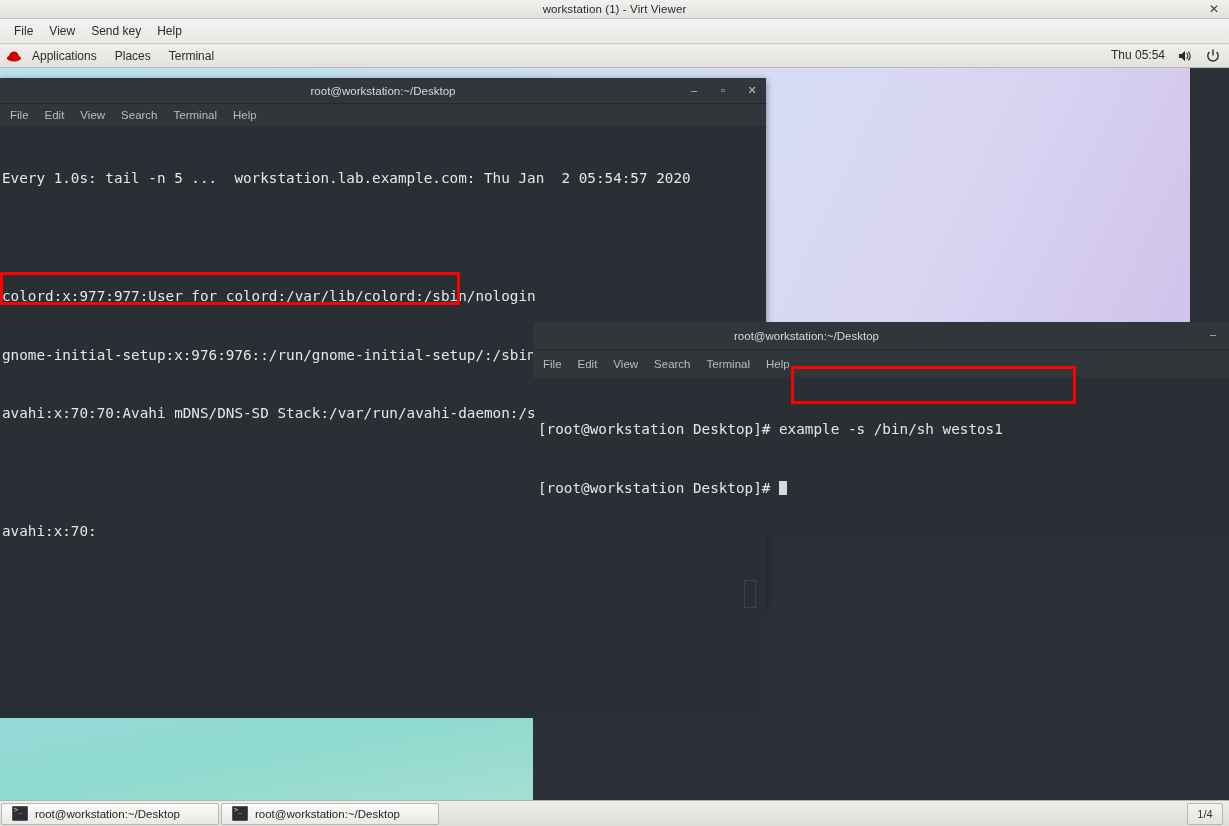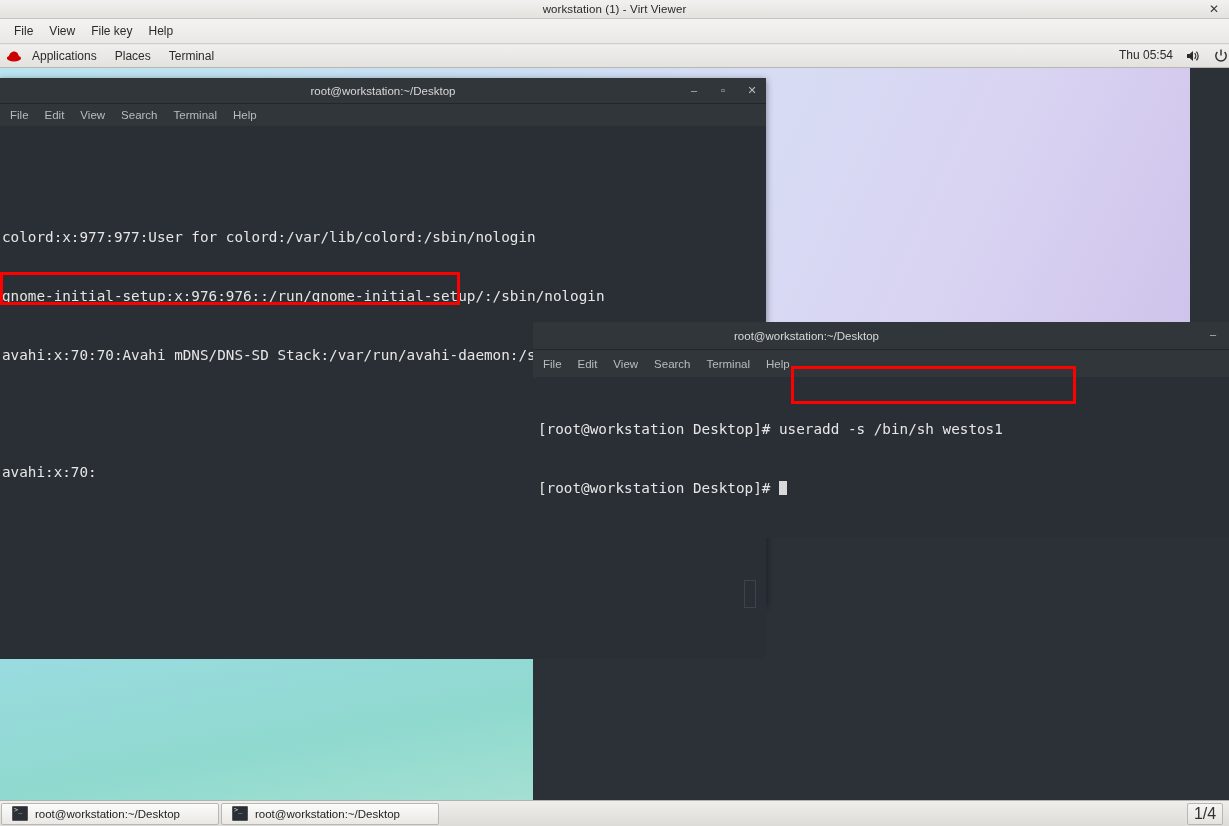--- a/index.html
+++ b/index.html
@@ -35,21 +35,21 @@
   .vv-menubar .mi{
     font-size:12px;color:#2b2b2b;padding:3px 8px;cursor:default;border-radius:2px;
   }
 
   
   .gnome-panel{
     position:absolute;left:0;top:45px;width:1229px;height:23px;
     background:linear-gradient(#f1efed,#e4e2de);
     border-bottom:1px solid #b9b7b3;
     display:flex;align-items:center;box-sizing:border-box;
-    padding:0 0 0 6px;
+    padding:0 8px 0 6px;
   }
   .gnome-left{display:flex;align-items:center;gap:0;}
   .gp-item{font-size:12px;color:#2b2b2b;padding:2px 9px;cursor:default;}
   .redhat-icon{width:16px;height:14px;margin-right:1px;position:relative;display:inline-block;}
   .gnome-right{margin-left:auto;display:flex;gap:12px;}
   .gp-clock{font-size:12px;color:#2b2b2b;}
   .gp-ico{width:16px;height:16px;display:inline-block;}
 
   
   #desk-top{
@@ -120,21 +120,21 @@
   }
   .task-ico::before{
     content:">_";position:absolute;left:1px;top:-1px;font-size:7px;
     color:#d8d8d8;font-family:"DejaVu Sans Mono",monospace;
   }
   .task-spacer{flex:1;}
   .workspace{
     margin-right:6px;min-width:34px;height:20px;
     background:linear-gradient(#f6f5f3,#e5e3df);
     border:1px solid #b9b7b3;border-radius:2px;
-    font-size:16px;color:#333;display:flex;align-items:center;justify-content:center;
+    font-size:11px;color:#333;display:flex;align-items:center;justify-content:center;
     cursor:pointer;
   }
   .watermark{
     position:absolute;right:38px;bottom:4px;
     font-size:16px;color:rgba(255,255,255,.55);
     letter-spacing:.4px;pointer-events:none;
     font-family:"Liberation Sans",sans-serif;
   }
 </style>
 </head>
@@ -143,21 +143,21 @@
 <div id="root">
 
   <div class="vv-titlebar">
     <span class="vv-title">workstation (1) - Virt Viewer</span>
   </div>
   <div class="vv-close">✕</div>
 
   <div class="vv-menubar">
     <div class="mi">File</div>
     <div class="mi">View</div>
-    <div class="mi">File key</div>
+    <div class="mi">Send key</div>
     <div class="mi">Help</div>
   </div>
 
   <div id="desk-top"></div>
   <div id="desk-bottom"></div>
   <div id="vm-dark"></div>
   <div id="dark-right-strip"></div>
 
   <div class="gnome-panel">
     <div class="gnome-left">
@@ -201,20 +201,21 @@
     </div>
     <div class="term-menubar">
       <span class="tm">File</span>
       <span class="tm">Edit</span>
       <span class="tm">View</span>
       <span class="tm">Search</span>
       <span class="tm">Terminal</span>
       <span class="tm">Help</span>
     </div>
     <div class="term-body">
+      <div>Every 1.0s: tail -n 5 ...  workstation.lab.example.com: Thu Jan  2 05:54:57 2020</div>
       <div class="blank"></div>
       <div>colord:x:977:977:User for colord:/var/lib/colord:/sbin/nologin</div>
       <div>gnome-initial-setup:x:976:976::/run/gnome-initial-setup/:/sbin/nologin</div>
       <div>avahi:x:70:70:Avahi mDNS/DNS-SD Stack:/var/run/avahi-daemon:/sbin/nologin</div>
       <div class="blank"></div>
       <div>avahi:x:70:</div>
       
       
       
       
@@ -235,21 +236,21 @@
       <span class="tm">File</span>
       <span class="tm">Edit</span>
       <span class="tm">View</span>
       <span class="tm">Search</span>
       <span class="tm">Terminal</span>
       <span class="tm">Help</span>
     </div>
   </div>
 
   <div style="position:absolute;left:536px;top:377px;width:693px;" class="term-body">
-    <div><span>[root@workstation Desktop]# </span><span>useradd -s /bin/sh westos1</span></div>
+    <div><span>[root@workstation Desktop]# </span><span>example -s /bin/sh westos1</span></div>
     <div><span>[root@workstation Desktop]# </span><span class="cursor-blk"></span></div>
   </div>
 
   <div style="position:absolute;left:744px;top:580px;width:10px;height:26px;border:1px solid #3d434a;"></div>
 
   <div class="redbox" id="redbox-passwd"></div>
   <div class="redbox" id="redbox-cmd"></div>
 
   <div class="watermark">https://blog.csdn.net/baidu_40389082</div>
 

